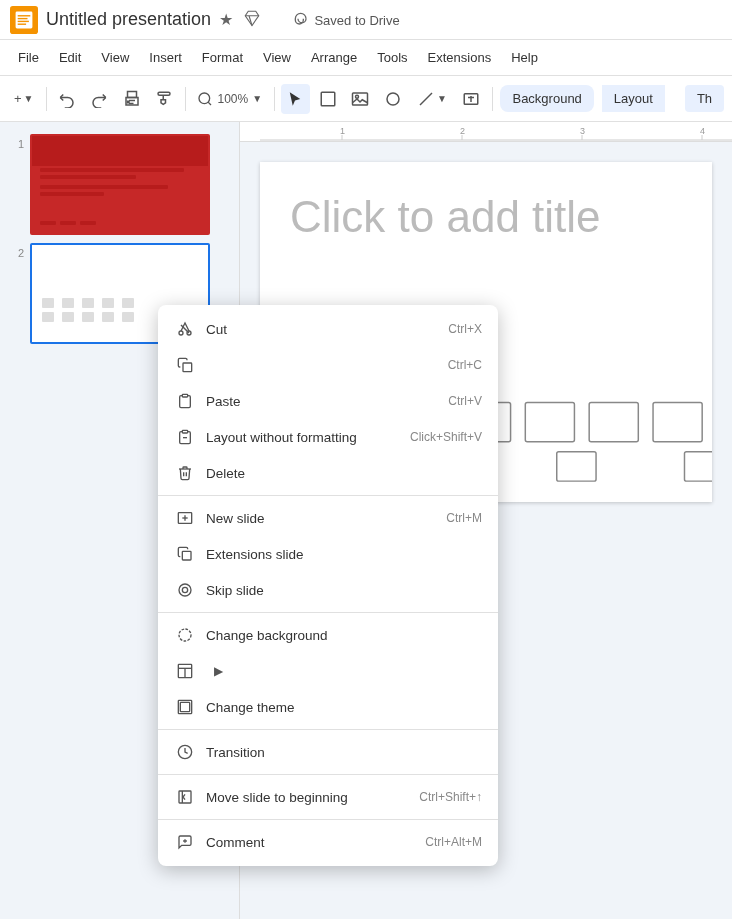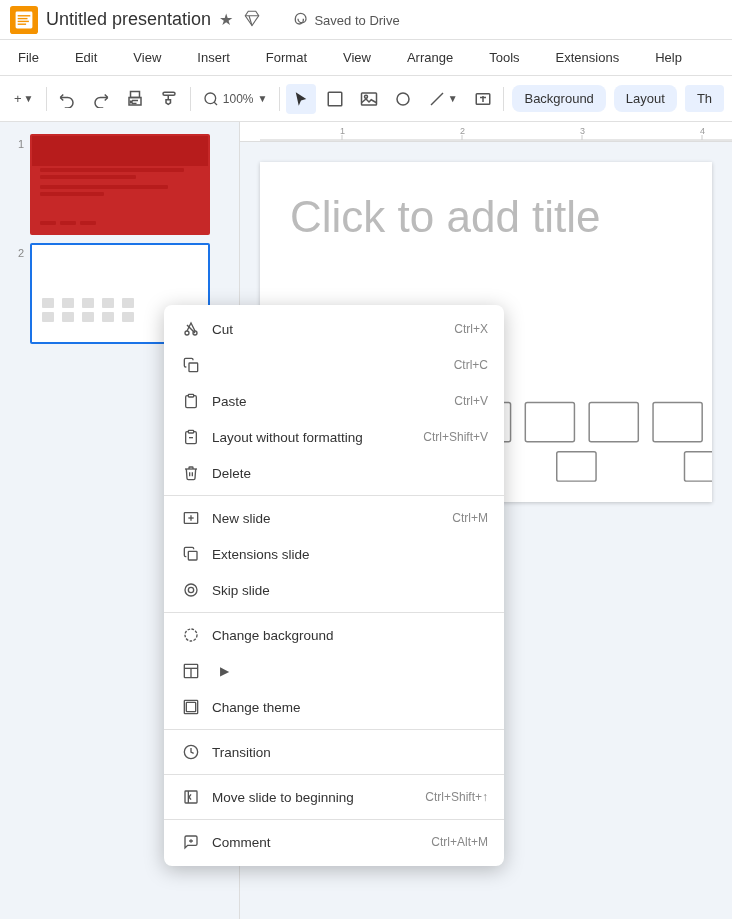--- a/index.html
+++ b/index.html
@@ -49,21 +49,21 @@
     }
     #saved-status svg { color: #666; }
 
     
     #menu-bar {
       display: flex;
       align-items: center;
       height: 36px;
       background: #fff;
       padding: 0 8px;
-      gap: 16px;
+      gap: 0;
       border-bottom: 1px solid #e0e0e0;
     }
     .menu-item {
       padding: 4px 10px;
       border-radius: 4px;
       cursor: pointer;
       color: #333;
       font-size: 13px;
     }
 
@@ -198,21 +198,21 @@
     #canvas-title {
       font-size: 44px;
       color: #bbb;
       padding: 20px 30px;
       font-weight: 400;
     }
 
     
     #context-menu {
       position: absolute;
-      left: 164px;
+      left: 158px;
       top: 305px;
       width: 340px;
       background: #fff;
       border-radius: 8px;
       box-shadow: 0 4px 20px rgba(0,0,0,0.25);
       z-index: 1000;
       padding: 6px 0;
     }
     .ctx-item {
       display: flex;
@@ -414,22 +414,22 @@
   </div>
   <div class="toolbar-btn">
     <svg width="18" height="18" viewBox="0 0 24 24" fill="none" stroke="#555" stroke-width="2">
         <rect x="3" y="5" width="18" height="14" rx="1"></rect>
         <path d="M8 10h8M12 8v8"></path>
       </svg>
   </div>
   <div class="toolbar-divider"></div>
 
   <button class="slide-action-btn" style="background:#e8f0fe; border:none; padding:6px 12px; border-radius:8px; cursor:pointer; font-size:13px;">Background</button>
-  <button class="slide-action-btn" style="background:#e8f0fe; border:none; padding:6px 12px; border-radius:8px; cursor:pointer; font-size:13px; margin-left:4px;">Layout</button>
-  <button class="slide-action-btn" style="background:#e8f0fe; border:none; padding:6px 12px; border-radius:4px; cursor:pointer; font-size:13px; margin-left:4px;">Th</button>
+  <button class="slide-action-btn" style="background:#e8f0fe; border:none; padding:6px 12px; border-radius:0; cursor:pointer; font-size:13px; margin-left:4px;">Layout</button>
+  <button class="slide-action-btn" style="background:#e8f0fe; border:none; padding:6px 12px; border-radius:4px; cursor:pointer; font-size:13px; margin-left:16px;">Th</button>
 </div>
 
 <div id="main-area">
 
   <div id="slide-panel">
 
     <div class="slide-item">
       <span class="slide-number">1</span>
       <div class="slide-thumb" style="background:#c62828;">
         <div class="thumb-red-bar"></div>
@@ -551,21 +551,21 @@
 
   <div class="ctx-item">
     <span class="ctx-icon">
       <svg width="16" height="16" viewBox="0 0 24 24" fill="none" stroke="#555" stroke-width="2">
           <path d="M16 4h2a2 2 0 012 2v14a2 2 0 01-2 2H6a2 2 0 01-2-2V6a2 2 0 012-2h2"></path>
           <rect x="8" y="2" width="8" height="4" rx="1"></rect>
           <line x1="9" y1="13" x2="15" y2="13"></line>
         </svg>
     </span>
     <span class="ctx-label">Layout without formatting</span>
-    <span class="ctx-shortcut">Ctrl+Shift+V</span>
+    <span class="ctx-shortcut">Click+Shift+V</span>
   </div>
 
   <div class="ctx-item">
     <span class="ctx-icon">
       <svg width="16" height="16" viewBox="0 0 24 24" fill="none" stroke="#555" stroke-width="2">
           <polyline points="3,6 5,6 21,6"></polyline>
           <path d="M19 6l-1 14a2 2 0 01-2 2H8a2 2 0 01-2-2L5 6"></path>
           <path d="M10 11v6M14 11v6"></path>
           <path d="M9 6V4a1 1 0 011-1h4a1 1 0 011 1v2"></path>
         </svg>

